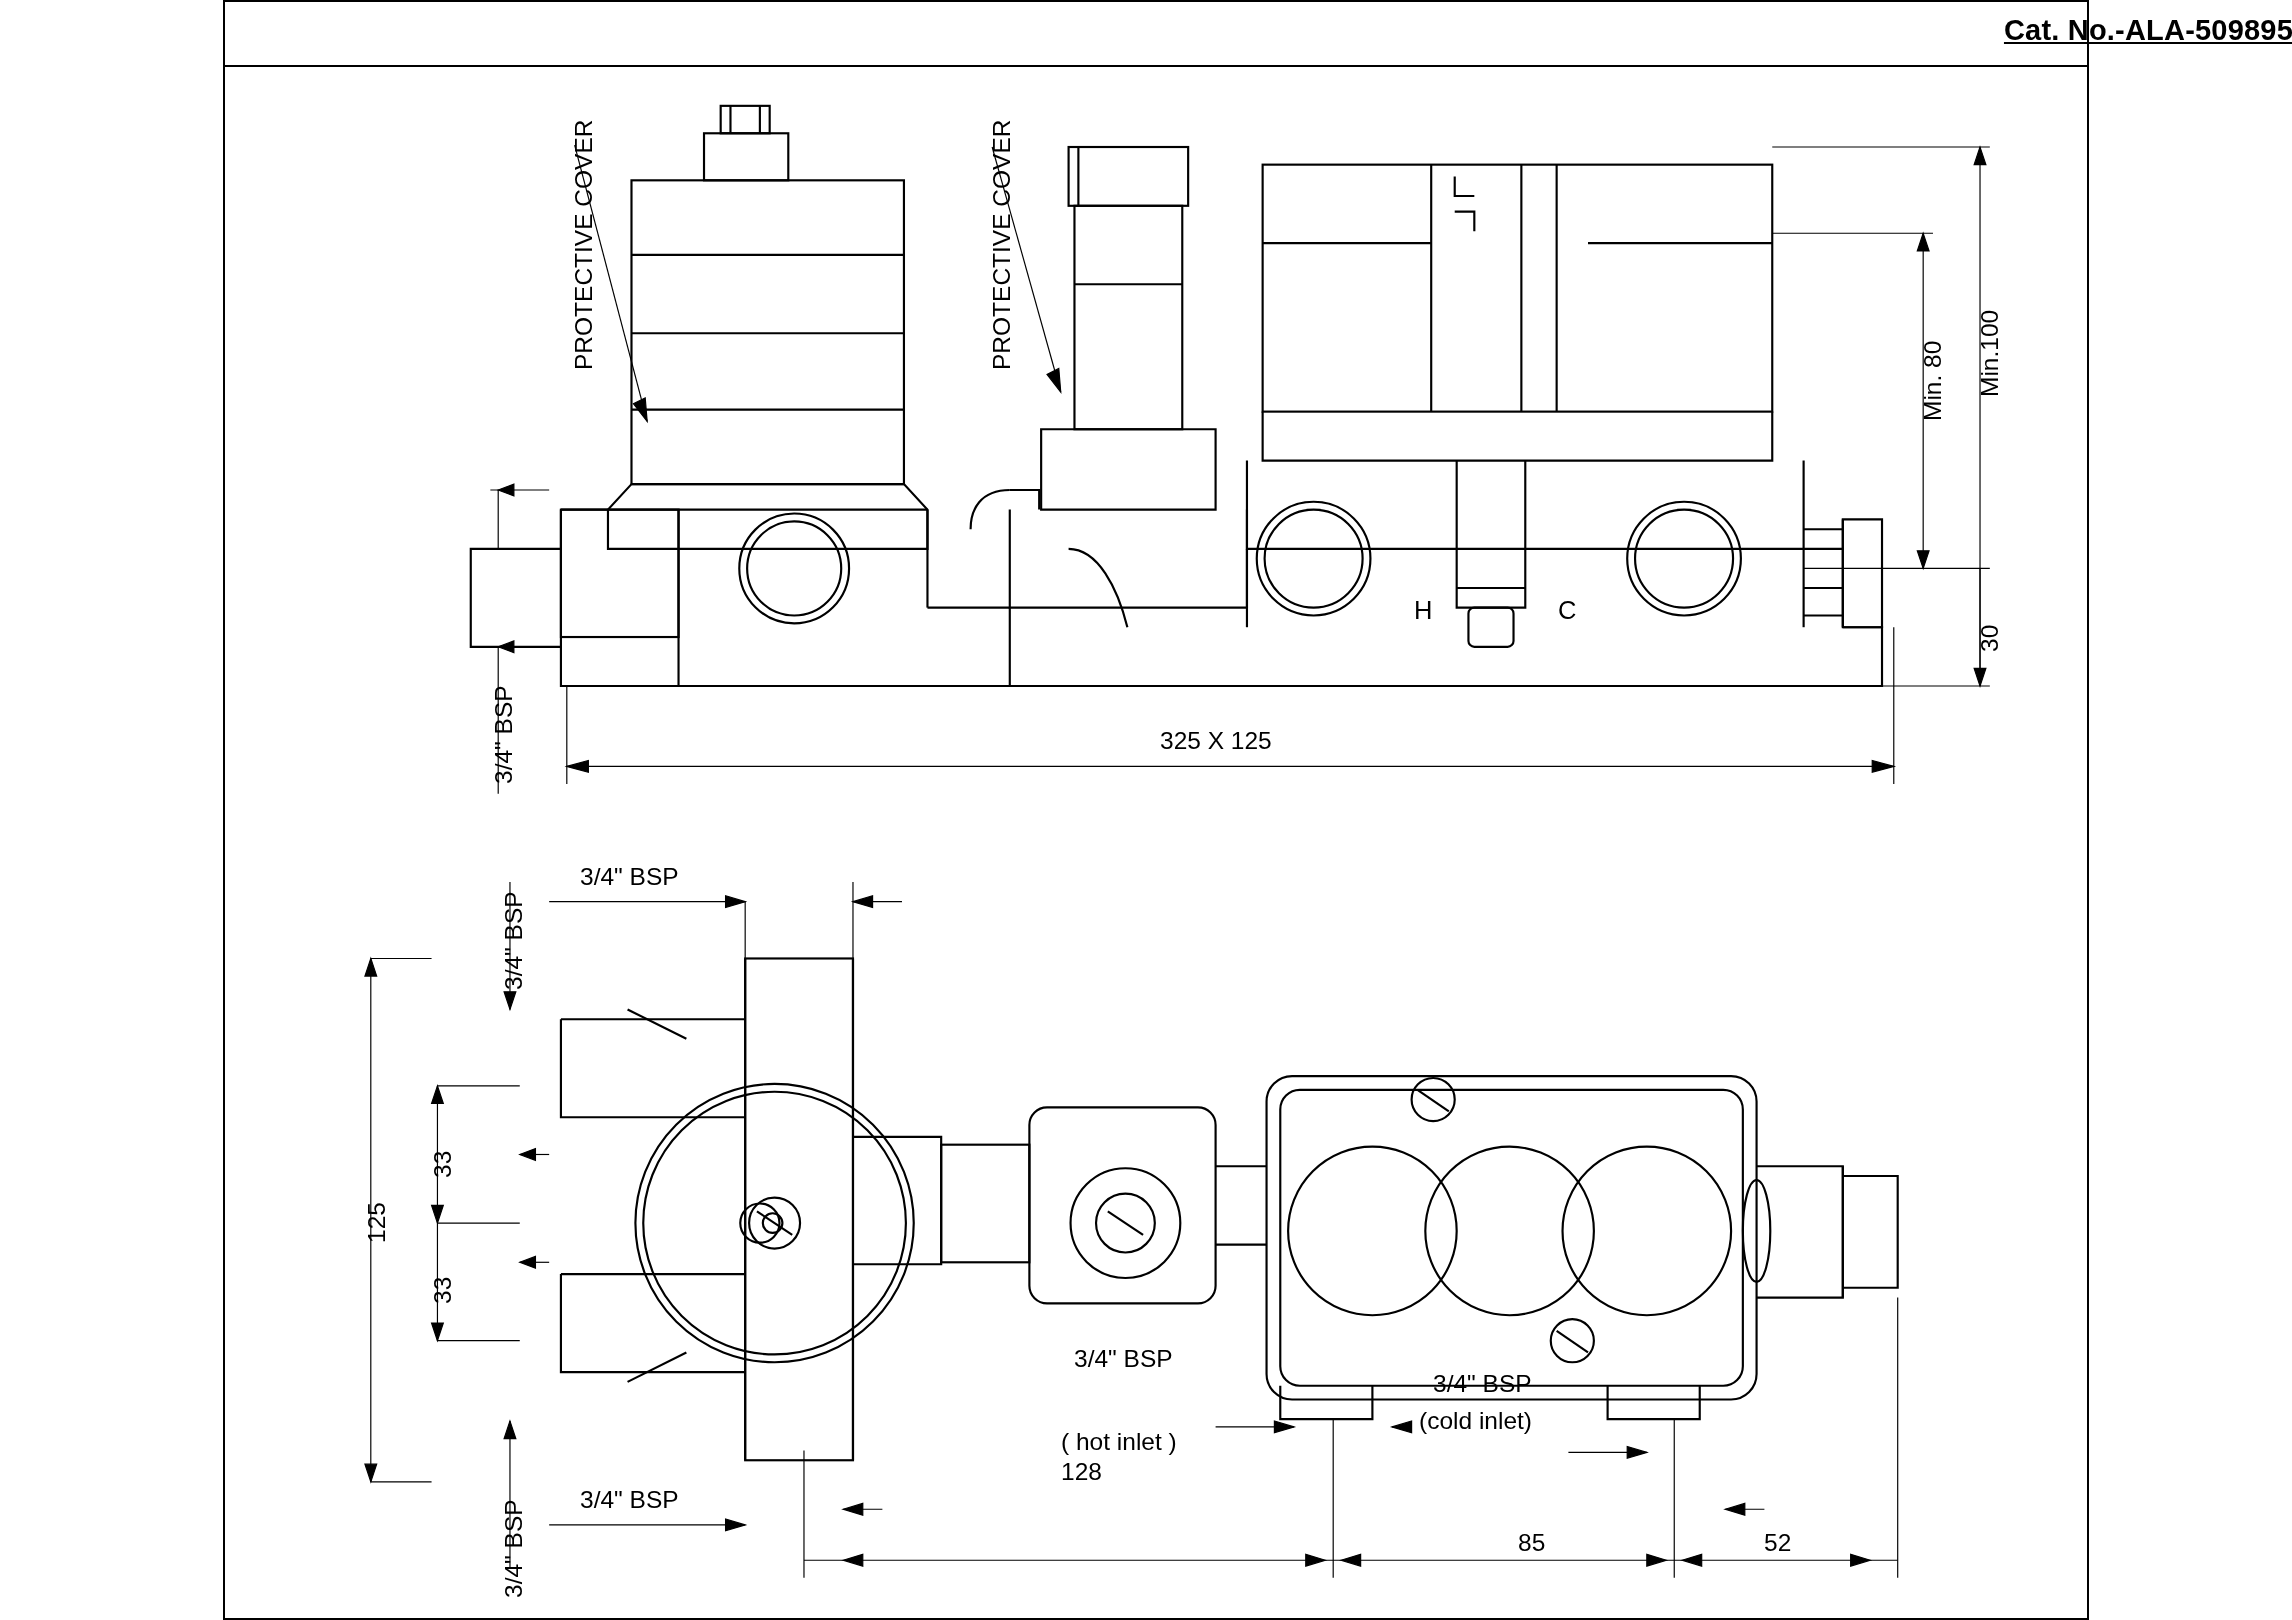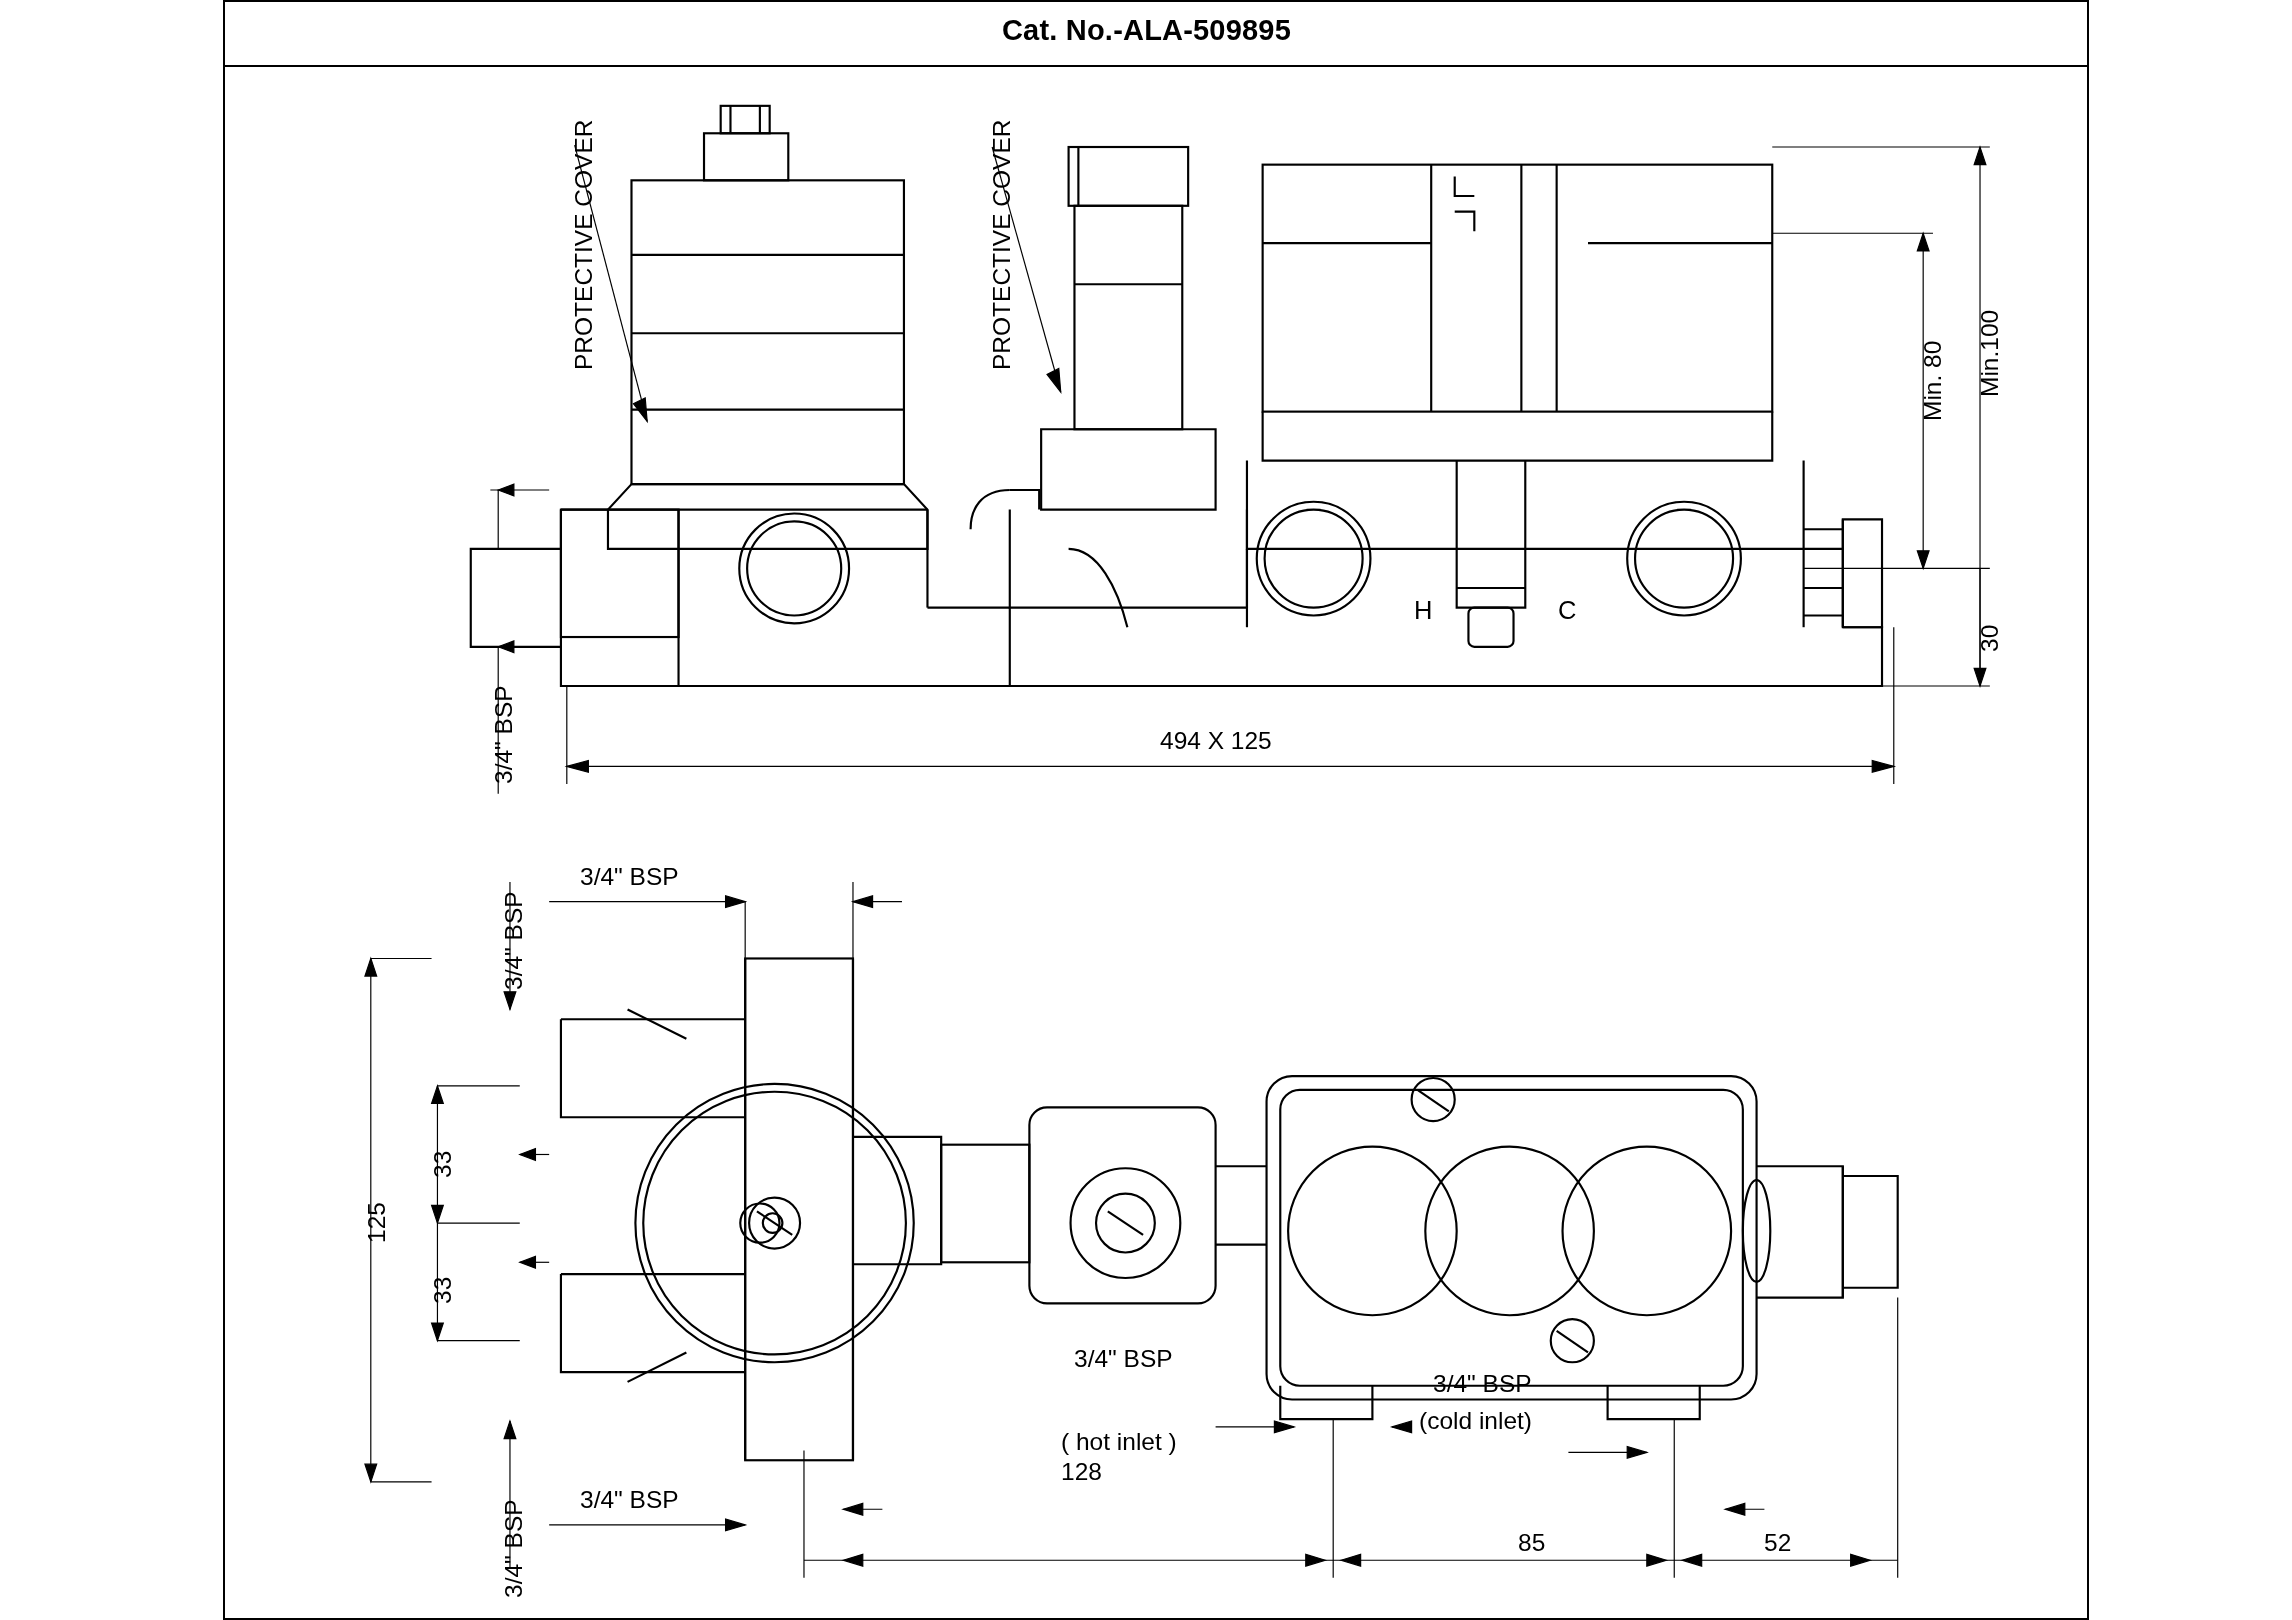--- a/index.html
+++ b/index.html
@@ -1,20 +1,20 @@
 <!DOCTYPE html>
 <html><head>
 <meta charset="utf-8">
 <style>
   html,body{margin:0;padding:0;background:#ffffff;}
   body{font-family:"Liberation Sans", sans-serif;color:#000;}
   #page{position:relative;width:2293px;height:1620px;background:#fff;overflow:hidden;}
   #frame{position:absolute;left:223px;top:0px;width:1866px;height:1620px;border:2px solid #000;box-sizing:border-box;}
   #titlebar{position:absolute;left:223px;top:0px;width:1866px;height:67px;border-bottom:2px solid #000;box-sizing:border-box;}
-  #title{position:absolute;left:0;top:13.7px;width:100%;text-align:center;font-size:29px;font-weight:bold;letter-spacing:0.2px;}
+  #title{position:absolute;left:0;top:13.7px;width:100%;text-align:right;font-size:29px;font-weight:bold;letter-spacing:0.2px;text-decoration:underline;}
   .lbl{position:absolute;font-size:24.5px;white-space:nowrap;}
   .vert{transform-origin:0 0;}
   svg{position:absolute;left:0;top:0;}
   .ln{stroke:#000;fill:none;}
   .w2{stroke-width:2.2;}
   .thin{stroke-width:1.2;}
 </style>
 </head>
 <body>
 
@@ -273,21 +273,21 @@
     </g>
   </svg>
 
   <div class="lbl vert" style="left:570px;top:370px;transform:rotate(-90deg);">PROTECTIVE COVER</div>
   <div class="lbl vert" style="left:988px;top:370px;transform:rotate(-90deg);">PROTECTIVE COVER</div>
 
   <div class="lbl vert" style="left:1919px;top:421px;transform:rotate(-90deg);">Min. 80</div>
   <div class="lbl vert" style="left:1976px;top:397px;transform:rotate(-90deg);">Min.100</div>
   <div class="lbl vert" style="left:1976px;top:652px;transform:rotate(-90deg);">30</div>
 
-  <div class="lbl" style="left:1160px;top:727px;">494 X 125</div>
+  <div class="lbl" style="left:1160px;top:727px;">325 X 125</div>
 
   <div class="lbl vert" style="left:490px;top:784px;transform:rotate(-90deg);">3/4" BSP</div>
 
   <div class="lbl" style="left:1414px;top:596px;font-size:25.5px;">H</div>
   <div class="lbl" style="left:1558px;top:596px;font-size:25.5px;">C</div>
 
   <div class="lbl vert" style="left:500px;top:990px;transform:rotate(-90deg);">3/4" BSP</div>
   <div class="lbl" style="left:580px;top:863px;">3/4" BSP</div>
   <div class="lbl vert" style="left:500px;top:1598px;transform:rotate(-90deg);">3/4" BSP</div>
   <div class="lbl" style="left:580px;top:1486px;">3/4" BSP</div>

